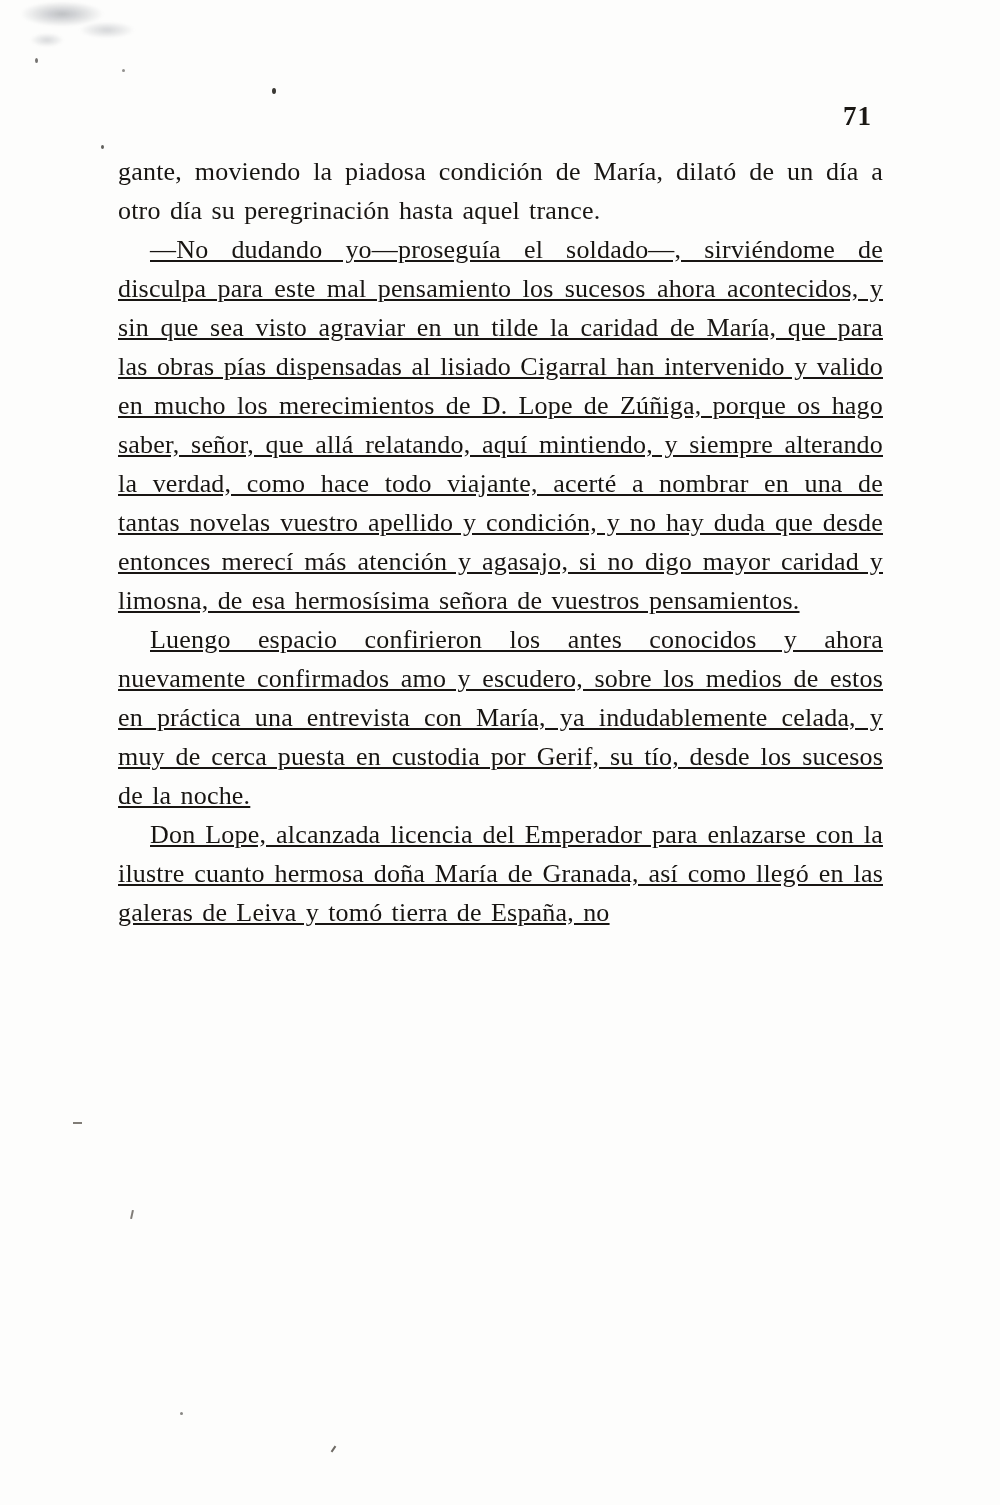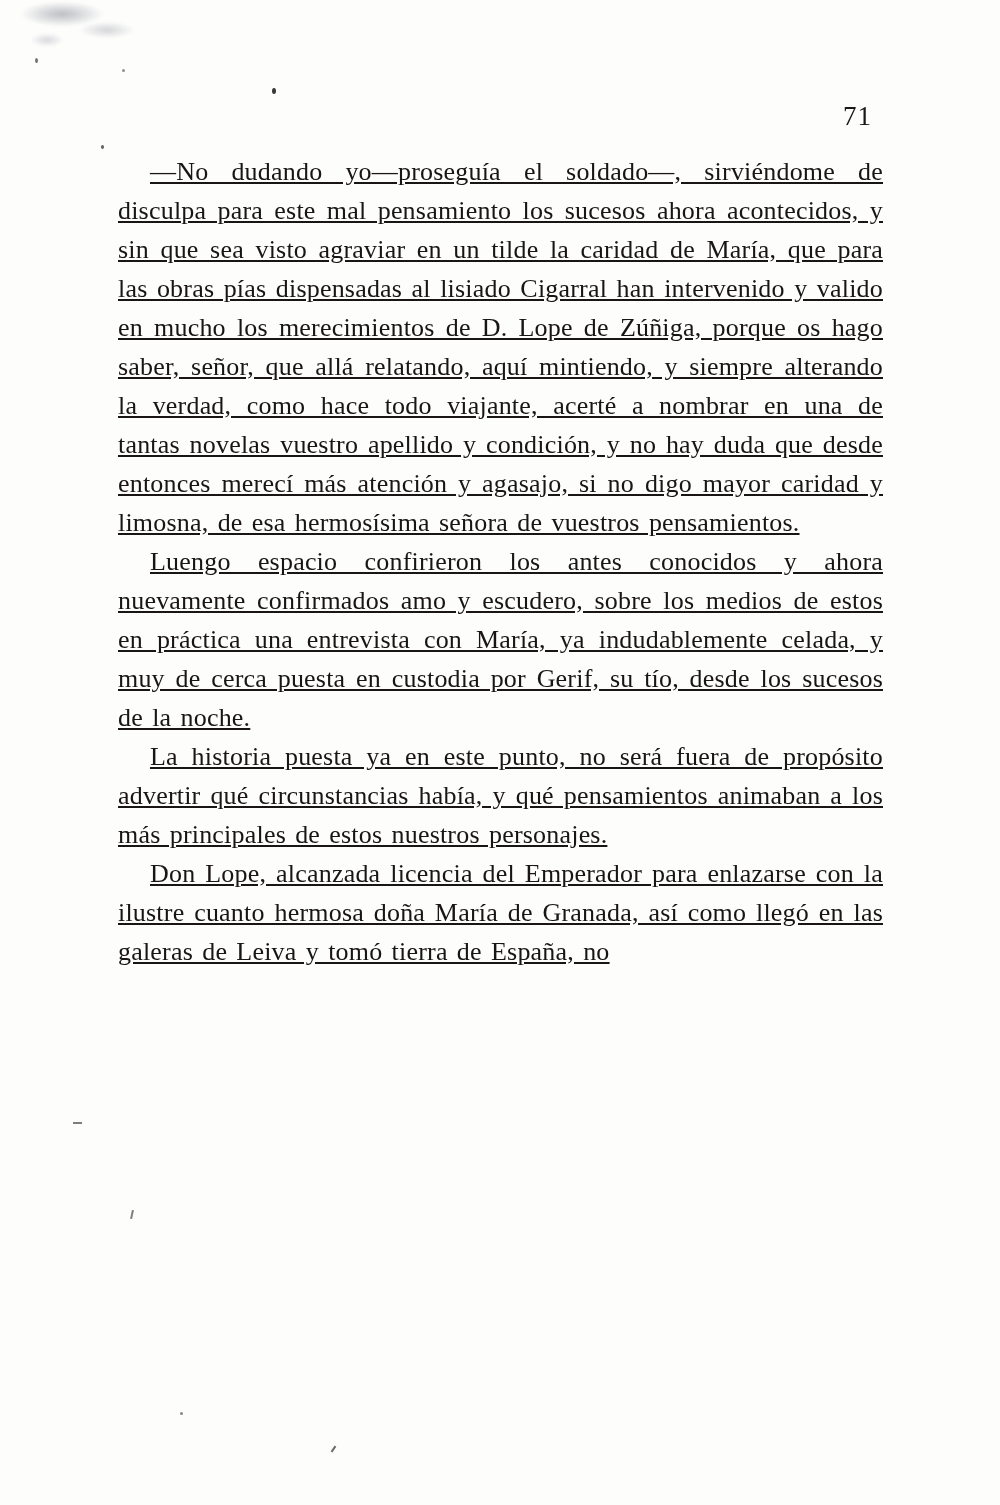--- a/index.html
+++ b/index.html
@@ -14,21 +14,21 @@
     background: #fdfdfc;
     overflow: hidden;
     font-family: "Liberation Serif", "DejaVu Serif", serif;
     color: #181512;
   }
   .page-number {
     position: absolute;
     top: 101px;
     right: 128px;
     font-size: 27px;
-    font-weight: normal;
+    font-weight: bold;
     letter-spacing: 1px;
     color: #1b1814;
   }
   .text-block {
     position: absolute;
     top: 152px;
     left: 118px;
     width: 765px;
     font-size: 26px;
     line-height: 39px;
@@ -108,19 +108,19 @@
   <div class="speck s3"></div>
   <div class="speck s4"></div>
   <div class="speck s5"></div>
   <div class="mark-dash"></div>
   <div class="mark-quote"></div>
   <div class="mark-accent"></div>
 
   <div class="page-number">71</div>
 
   <div class="text-block">
+    <p>gante, moviendo la piadosa condición de María, dilató de un día a otro día su peregrinación hasta aquel trance.</p>
     <p class="indent">—No dudando yo—proseguía el soldado—, sirviéndome de disculpa para este mal pensamiento los sucesos ahora acontecidos, y sin que sea visto agraviar en un tilde la caridad de María, que para las obras pías dispensadas al lisiado Cigarral han intervenido y valido en mucho los merecimientos de D. Lope de Zúñiga, porque os hago saber, señor, que allá relatando, aquí mintiendo, y siempre alterando la verdad, como hace todo viajante, acerté a nombrar en una de tantas novelas vuestro apellido y condición, y no hay duda que desde entonces merecí más atención y agasajo, si no digo mayor caridad y limosna, de esa hermosísima señora de vuestros pensamientos.</p>
     <p class="indent">Luengo espacio confirieron los antes conocidos y ahora nuevamente confirmados amo y escudero, sobre los medios de estos en práctica una entrevista con María, ya indudablemente celada, y muy de cerca puesta en custodia por Gerif, su tío, desde los sucesos de la noche.</p>
-    <p class="indent">La historia puesta ya en este punto, no será fuera de propósito advertir qué circunstancias había, y qué pensamientos animaban a los más principales de estos nuestros personajes.</p>
     <p class="indent">Don Lope, alcanzada licencia del Emperador para enlazarse con la ilustre cuanto hermosa doña María de Granada, así como llegó en las galeras de Leiva y tomó tierra de España, no</p>
   </div>
 
 </div>
 
 </body></html>

